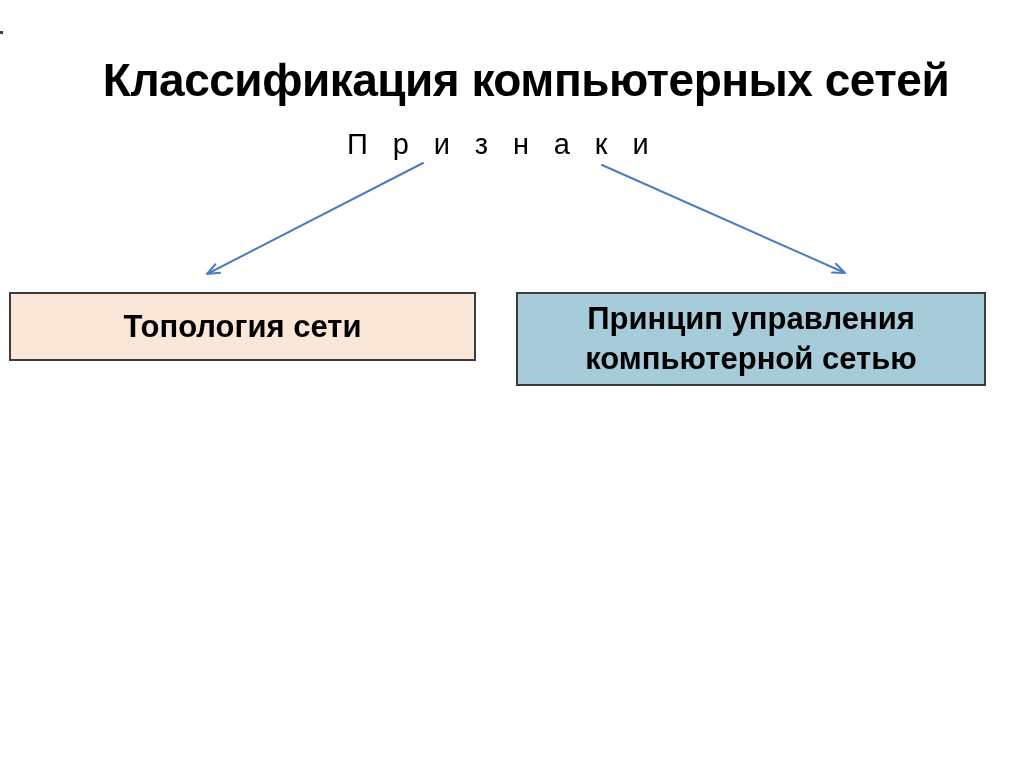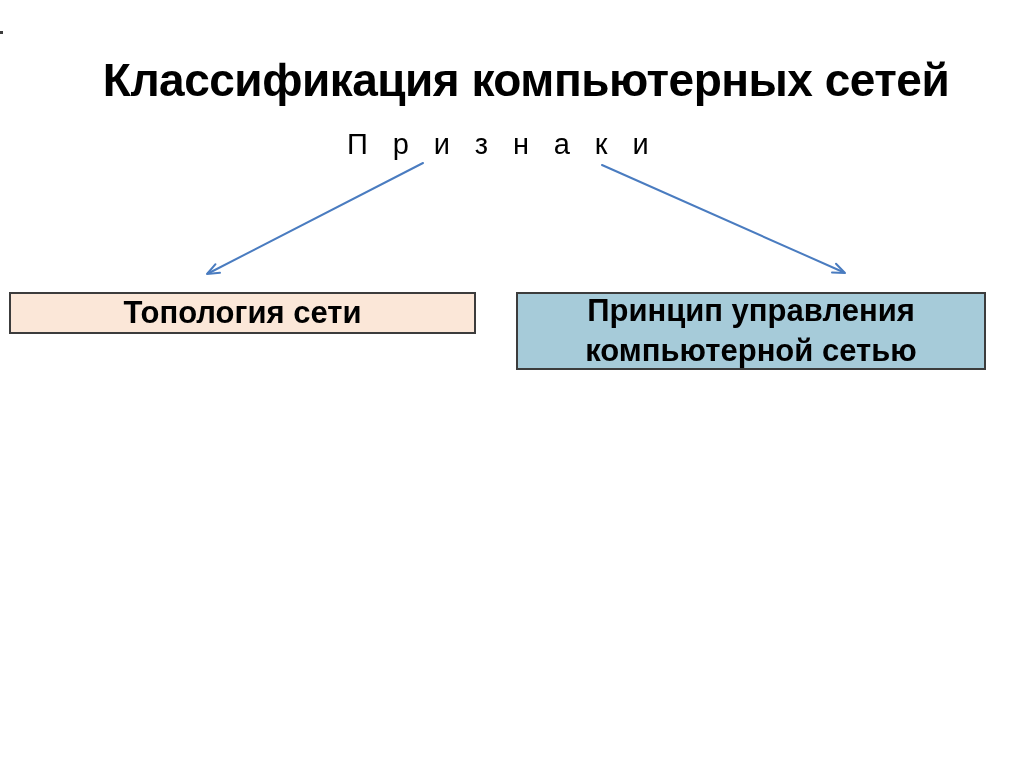--- a/index.html
+++ b/index.html
@@ -49,25 +49,25 @@
     align-items: center;
     justify-content: center;
     text-align: center;
     font-size: 31px;
     font-weight: bold;
     color: #000000;
     line-height: 40px;
   }
   .branch-box.left {
     left: 9px; top: 261px;
-    width: 467px; height: 42px;
+    width: 467px; height: 69px;
   }
   .branch-box.right {
     left: 516px; top: 261px;
-    width: 470px; height: 78px;
+    width: 470px; height: 94px;
     padding: 0 30px;
   }
   .corner-artifact {
     position: absolute;
     left: 0; top: 0;
     width: 3px; height: 3px;
     background: #3c3c3c;
   }
 </style>
 </head>

